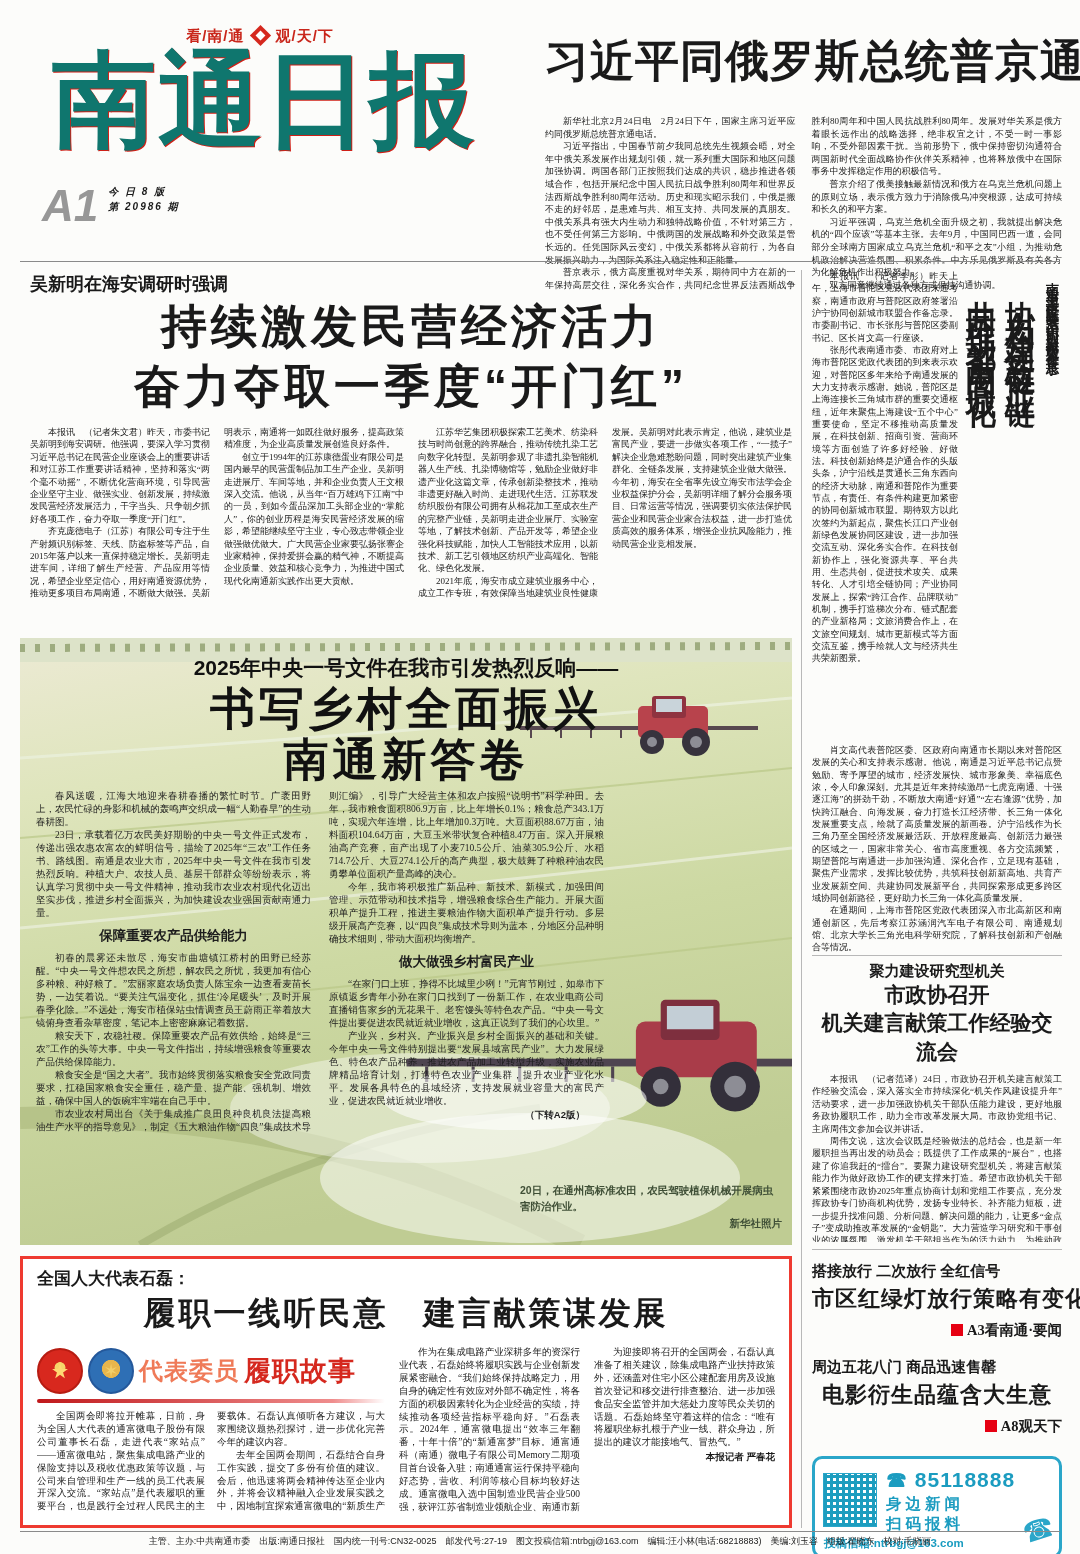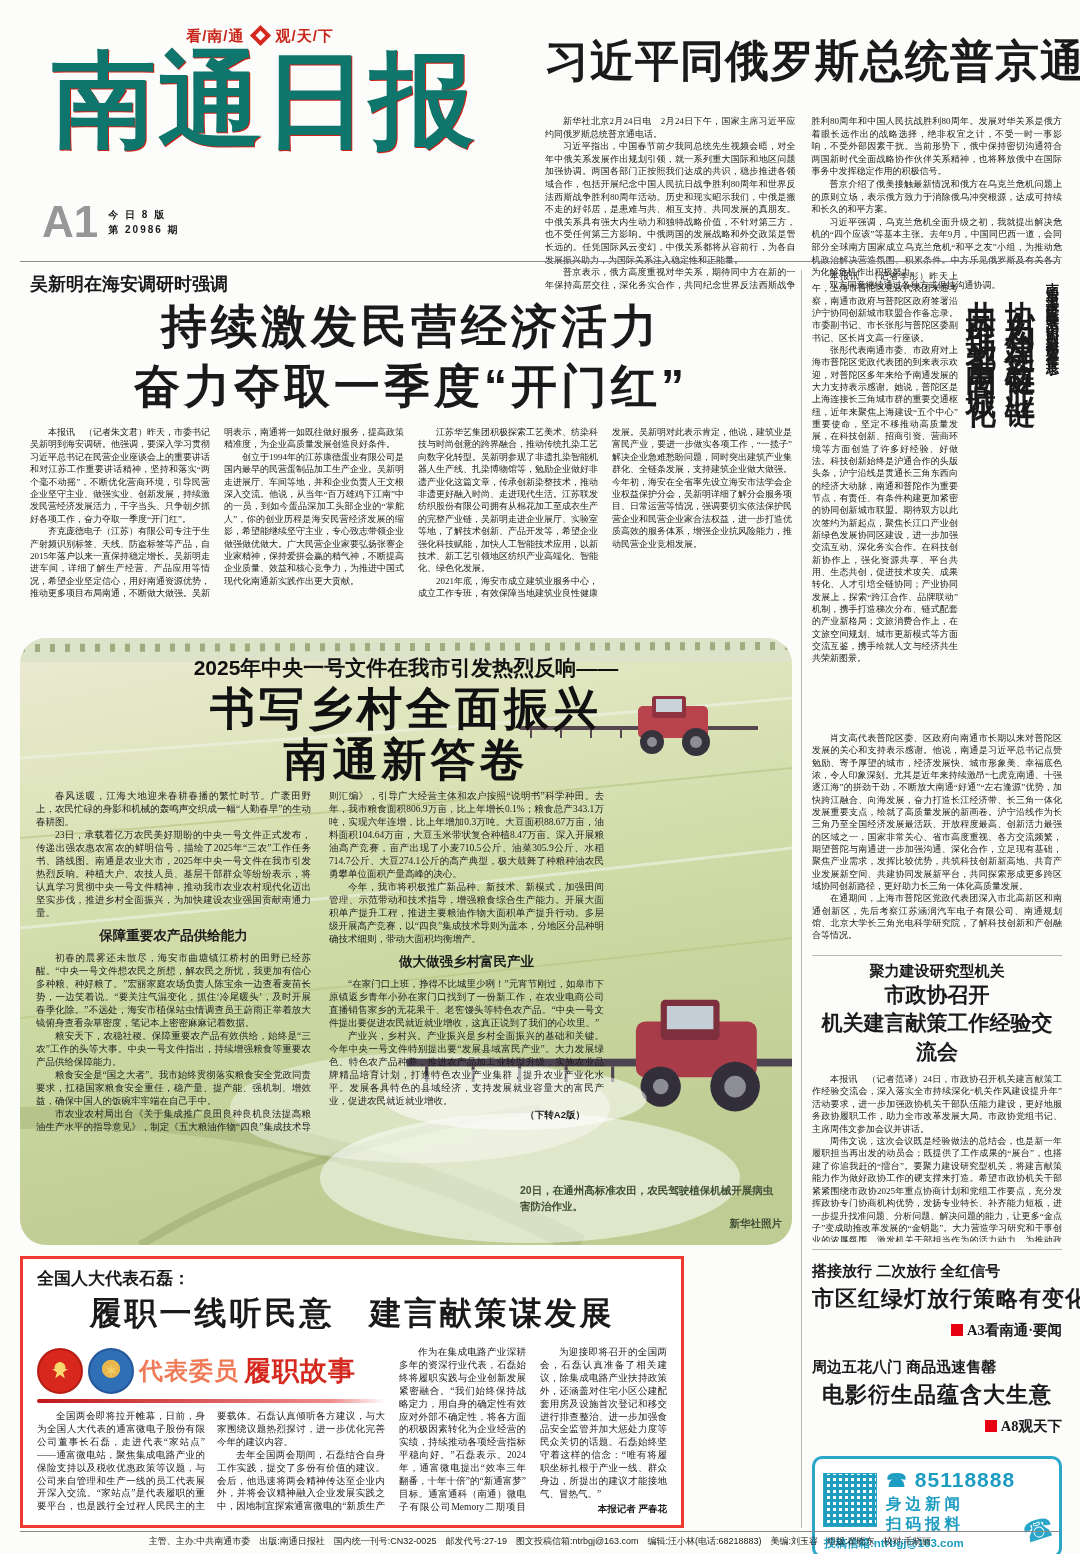--- a/index.html
+++ b/index.html
@@ -11,21 +11,21 @@
   
   .masthead{position:absolute;left:40px;top:10px;width:470px;height:248px;}
   .tagline{position:absolute;left:0;top:16px;width:440px;text-align:center;font-size:15px;
            font-weight:bold;color:#c9261b;letter-spacing:1px;}
   .diamond{display:inline-block;width:15px;height:15px;background:#d5281e;transform:rotate(45deg);
            margin:0 8px;position:relative;top:2px;}
   .diamond i{position:absolute;left:4px;top:4px;width:7px;height:7px;background:#fff;display:block;}
   .paper-title{position:absolute;left:12px;top:34px;font-family:"Liberation Serif",serif;
                font-size:104px;line-height:1.1;font-weight:900;color:#0f766e;letter-spacing:2px;
                text-shadow:1px 1px 0 #cf2017;}
-  .edition{position:absolute;left:2px;top:190px;display:flex;gap:10px;align-items:center;}
+  .edition{position:absolute;left:2px;top:174px;display:flex;gap:10px;align-items:flex-start;font-style:italic;}
   .edition-a1{font-size:44px;font-weight:bold;color:#979797;line-height:1;}
   .edition-info div{font-size:10px;font-weight:bold;letter-spacing:2px;line-height:1.5;}
   .date-block{position:absolute;left:182px;top:156px;width:182px;text-align:center;}
   .date-row{border-top:2px solid #222;border-bottom:2px solid #222;padding:1px 0;display:flex;
             align-items:center;justify-content:center;gap:5px;}
   .date-sm{font-size:13px;font-weight:bold;}
   .date-big{font-size:27px;font-weight:bold;line-height:1;}
   .lunar{font-size:12.5px;font-weight:bold;margin-top:3px;}
   .weather{font-size:10.5px;margin-top:4px;font-family:"Liberation Serif",serif;color:#222;line-height:1.5;}
   .qr-block{position:absolute;left:360px;top:154px;width:108px;text-align:center;}
@@ -57,47 +57,47 @@
 
   
   .xieli{position:absolute;left:812px;top:270px;width:250px;height:682px;overflow:hidden;}
   .xieli-top{display:flex;height:454px;}
   .xieli-narrow{width:146px;flex:none;font-family:"Liberation Serif",serif;font-size:9px;
                 line-height:1.37;overflow:hidden;}
   .xieli-vhead{writing-mode:vertical-rl;font-size:30px;font-weight:900;letter-spacing:11px;
                line-height:1.3;padding-top:6px;margin-left:4px;}
   .xieli-vkick{writing-mode:vertical-rl;font-size:13px;font-weight:bold;letter-spacing:3px;
                margin-left:3px;padding-top:2px;}
-  .xieli-wide{margin-top:8px;font-family:"Liberation Serif",serif;font-size:9px;line-height:1.37;
+  .xieli-wide{margin-top:20px;font-family:"Liberation Serif",serif;font-size:9px;line-height:1.37;
               height:212px;overflow:hidden;}
 
   
   .zhengxie{position:absolute;left:812px;top:962px;width:250px;height:280px;overflow:hidden;}
   .zx-kicker{text-align:center;font-size:15px;font-weight:bold;}
   .zx-head{text-align:center;font-family:"Liberation Serif",serif;font-weight:900;font-size:21px;line-height:1.35;}
   .zx-body{margin-top:7px;font-family:"Liberation Serif",serif;font-size:9px;line-height:1.38;
            height:186px;overflow:hidden;}
 
   
-  .feature{position:absolute;left:20px;top:638px;width:772px;height:607px;overflow:hidden;border-radius:26px;}
+  .feature{position:absolute;left:20px;top:638px;width:772px;height:607px;overflow:hidden;}
   .feature svg{position:absolute;left:0;top:0;width:100%;height:100%;}
   .f-kicker{position:absolute;top:16px;width:100%;text-align:center;font-size:21px;font-weight:bold;color:#111;}
   .f-head{position:absolute;top:46px;width:100%;text-align:center;font-family:"Liberation Serif",serif;
           font-weight:900;font-size:45px;letter-spacing:4px;line-height:1.14;color:#111;}
   .f-body{position:absolute;left:16px;top:152px;width:568px;height:432px;column-count:2;column-gap:18px;
           font-family:"Liberation Serif",serif;font-size:9.5px;line-height:1.37;color:#1c1c1c;}
   .f-sub{text-align:center;font-weight:bold;font-size:13.5px;font-family:"Liberation Sans",sans-serif;
          margin:7px 0;text-indent:0;}
   .f-turn{text-align:right;font-weight:bold;text-indent:0;padding-right:2em;font-family:"Liberation Sans",sans-serif;}
   .f-caption{position:absolute;right:10px;bottom:14px;width:262px;font-size:10.5px;font-weight:bold;
              color:#3f4f36;line-height:1.55;}
   .f-credit{text-align:right;}
 
   
-  .shilei{position:absolute;left:20px;top:1256px;width:664px;height:272px;border:3px solid #ee3a30;
+  .shilei{position:absolute;left:20px;top:1256px;width:772px;height:272px;border:3px solid #ee3a30;
           background:#fff;box-sizing:border-box;padding:8px 14px;overflow:hidden;}
   .sl-kicker{font-size:17px;font-weight:bold;}
   .sl-head{text-align:center;font-size:32px;font-weight:900;letter-spacing:3px;margin-top:2px;}
   .sl-content{display:flex;gap:14px;margin-top:10px;height:168px;overflow:hidden;}
   .sl-left{width:348px;flex:none;}
   .sl-logo{display:flex;align-items:center;gap:5px;height:50px;}
   .emb{width:42px;height:42px;border-radius:50%;display:flex;align-items:center;justify-content:center;
        font-size:18px;flex:none;}
   .emb1{background:radial-gradient(circle at 50% 42%,#f5d66a 0 16%,#d8281e 18% 100%);
         border:2px solid #b71c12;color:#ffd873;}

